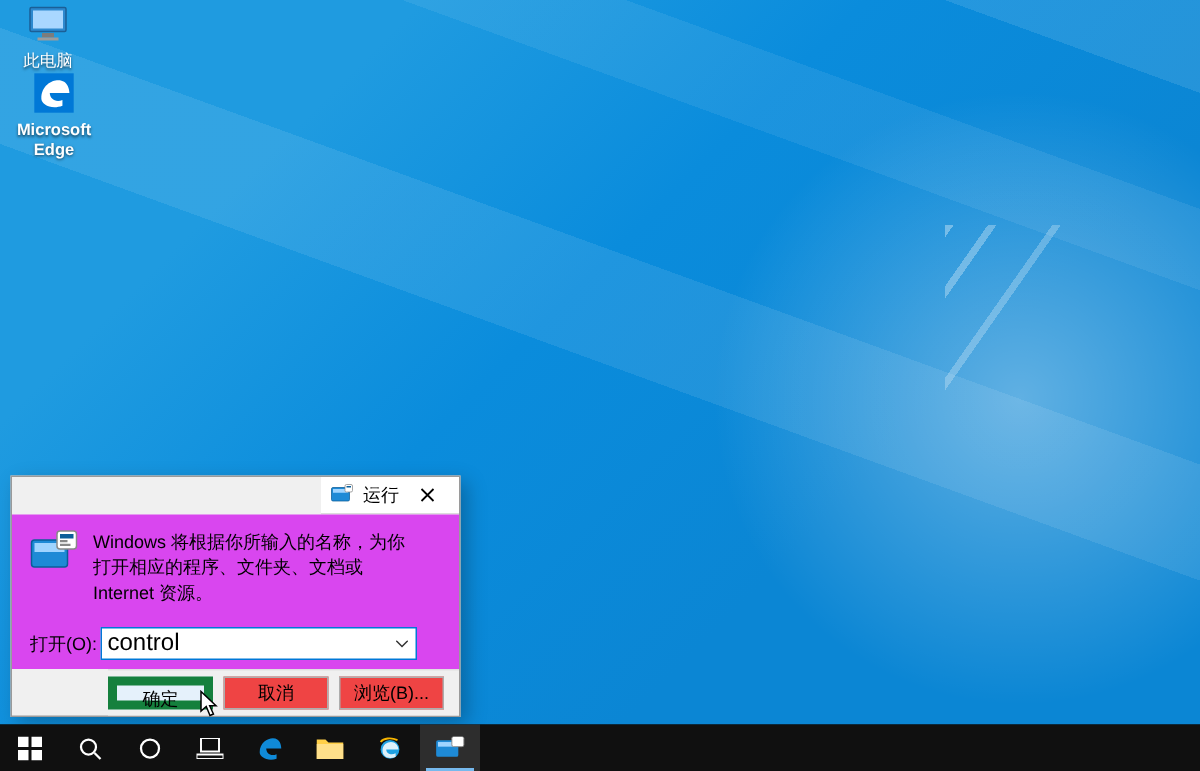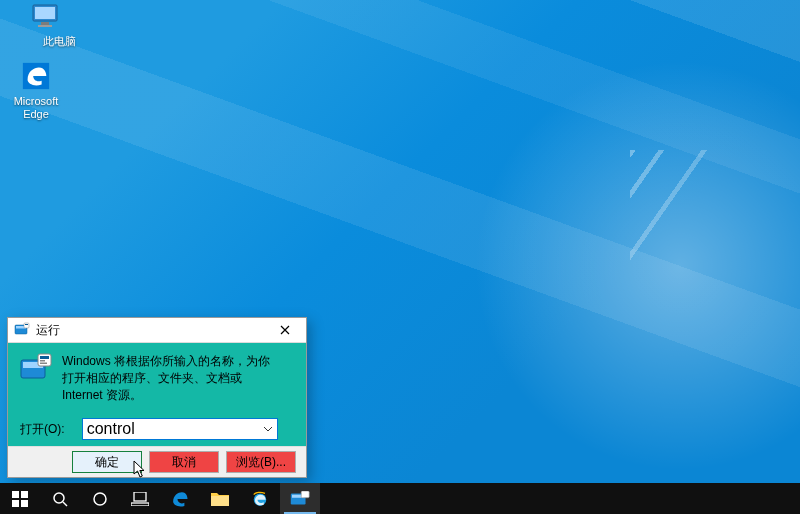--- a/index.html
+++ b/index.html
@@ -67,20 +67,21 @@
     position: absolute;
     left: 7px;
     top: 317px;
     width: 298px;
     height: 159px;
     background: #f0f0f0;
     border: 1px solid #9a9a9a;
     box-shadow: 4px 4px 12px rgba(0,0,0,.25);
     display: flex;
     flex-direction: column;
+    align-items: flex-end;
   }
   .title-bar {
     height: 26px;
     background: #ffffff;
     display: flex;
     align-items: center;
     padding: 0 2px 0 6px;
     border-bottom: 1px solid #dcdcdc;
   }
   .title-bar .title-icon {
@@ -98,42 +99,42 @@
     display: flex;
     align-items: center;
     justify-content: center;
     font-size: 12px;
     color: #000;
     cursor: pointer;
   }
 
   .dlg-body {
     flex: 1;
-    background: #14b8a6;
+    background: #d946ef;
     padding: 10px 28px 6px 12px;
   }
   .msg-row {
     display: flex;
     align-items: flex-start;
     margin-bottom: 14px;
   }
   .run-icon {
     width: 32px; height: 32px;
     flex: 0 0 32px;
     margin-right: 10px;
   }
   .msg-text {
     font-size: 12px;
     color: #000;
     line-height: 17px;
   }
   .input-row {
     display: flex;
     align-items: center;
-    gap: 17px;
+    gap: 2px;
   }
   .input-row label {
     font-size: 12px;
     color: #000;
     white-space: nowrap;
   }
   .combo {
     flex: 1;
     position: relative;
   }
@@ -169,21 +170,21 @@
   .button-row button {
     width: 70px;
     height: 22px;
     font-size: 12px;
     background: #ef4444;
     border: 1px solid #adadad;
     cursor: pointer;
     font-family: inherit;
   }
   .button-row button.default {
-    border: 1px solid #15803d;
+    border: 6px solid #15803d;
     background: #e5f1fb;
   }
 
   
   .cursor {
     position: absolute;
     left: 133px;
     top: 460px;
     pointer-events: none;
   }
@@ -216,33 +217,33 @@
     background:#76b9ed;
   }
   .tb-btn svg { display:block; }
 
 </style>
 </head>
 <body>
 
 <div class="desktop">
 
-  <div class="desktop-icon" style="left:14px; top:0px;text-align:right;">
+  <div class="desktop-icon" style="left:1px; top:0px;">
     <div class="glyph">
       <svg width="32" height="32" viewBox="0 0 32 32">
         <rect x="4" y="5" width="24" height="16" rx="1" fill="#2d89cf" stroke="#1b5f96"></rect>
         <rect x="6" y="7" width="20" height="12" fill="#a9d7ff"></rect>
         <rect x="12" y="22" width="8" height="3" fill="#7c7c7c"></rect>
         <rect x="9" y="25" width="14" height="2" fill="#9c9c9c"></rect>
       </svg>
     </div>
     <div class="label">此电脑</div>
   </div>
 
-  <div class="desktop-icon" style="left:5px; top:60px;">
+  <div class="desktop-icon" style="left:5px; top:46px;font-weight:bold;">
     <div class="glyph">
       <svg width="30" height="30" viewBox="0 0 32 32">
         <rect x="2" y="2" width="28" height="28" fill="#0078d7"></rect>
         <path d="M7 20 C7 11 14 7 19 7 C26 7 27 14 27 16 L13 16 C13 20 17 23 22 21 L22 25 C14 28 7 24 7 20 Z" fill="#ffffff"></path>
       </svg>
     </div>
     <div class="label">Microsoft Edge</div>
   </div>
 
   <div class="dialog">

